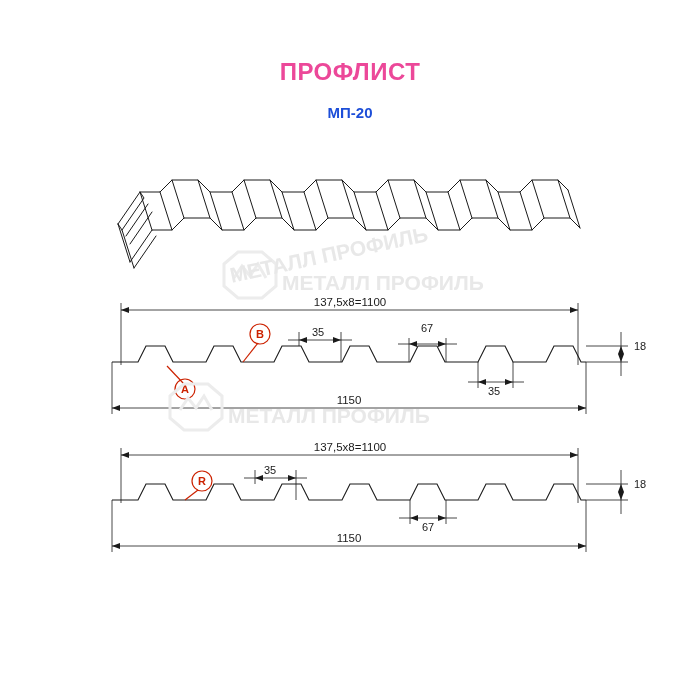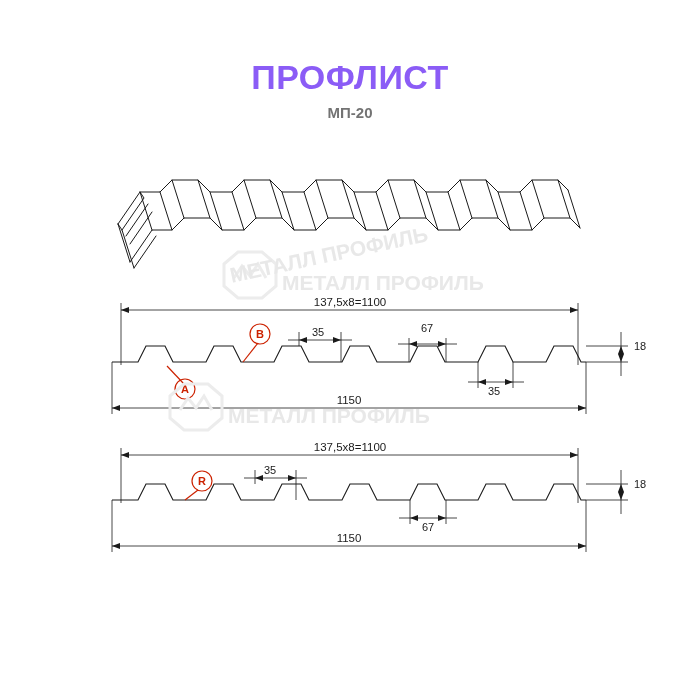--- a/index.html
+++ b/index.html
@@ -19,34 +19,34 @@
     position: relative;
     width: 700px;
     height: 700px;
   }
   .title {
     position: absolute;
     top: 58px;
     left: 0;
     width: 700px;
     text-align: center;
-    font-size: 34px;
+    font-size: 24px;
     font-weight: bold;
     letter-spacing: 0.5px;
-    color: #8b5cf6;
+    color: #ec4899;
   }
   .subtitle {
     position: absolute;
     top: 104px;
     left: 0;
     width: 700px;
     text-align: center;
     font-size: 15px;
     font-weight: bold;
-    color: #737373;
+    color: #1d4ed8;
   }
   .footer-note {
     position: absolute;
     top: 618px;
     left: 0;
     width: 700px;
     text-align: center;
     font-size: 14.5px;
     font-weight: bold;
     letter-spacing: 0.3px;

